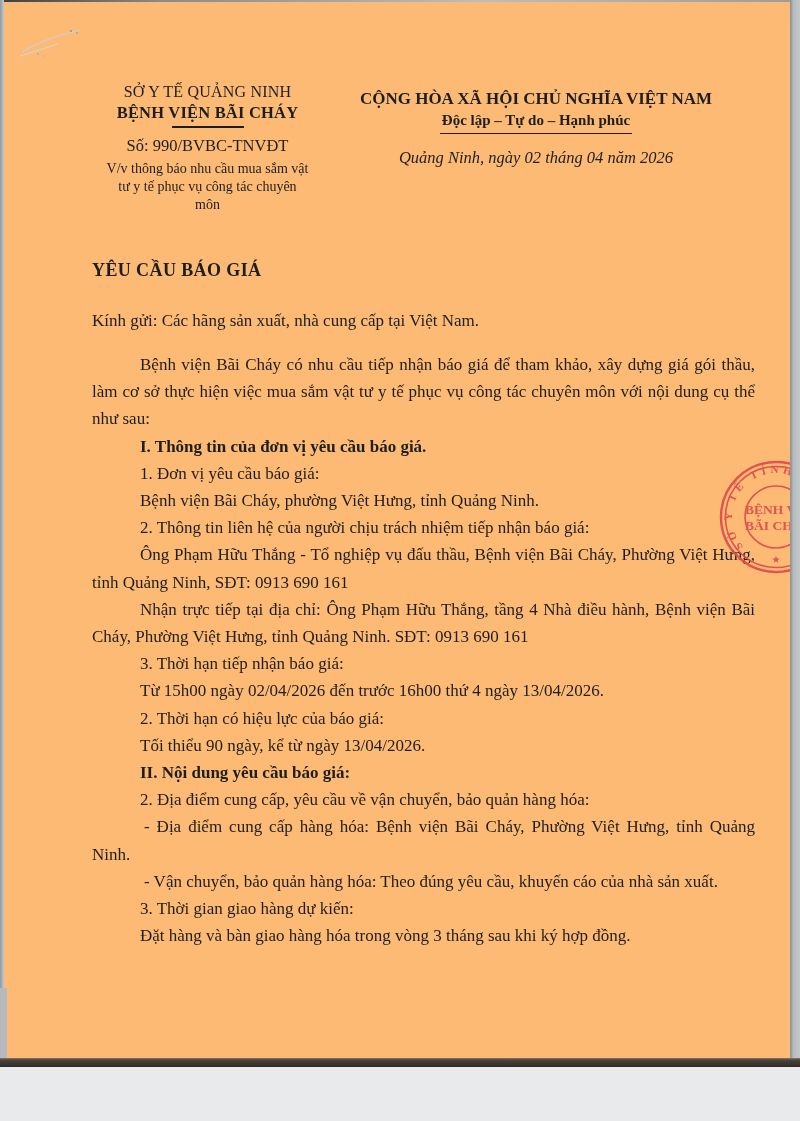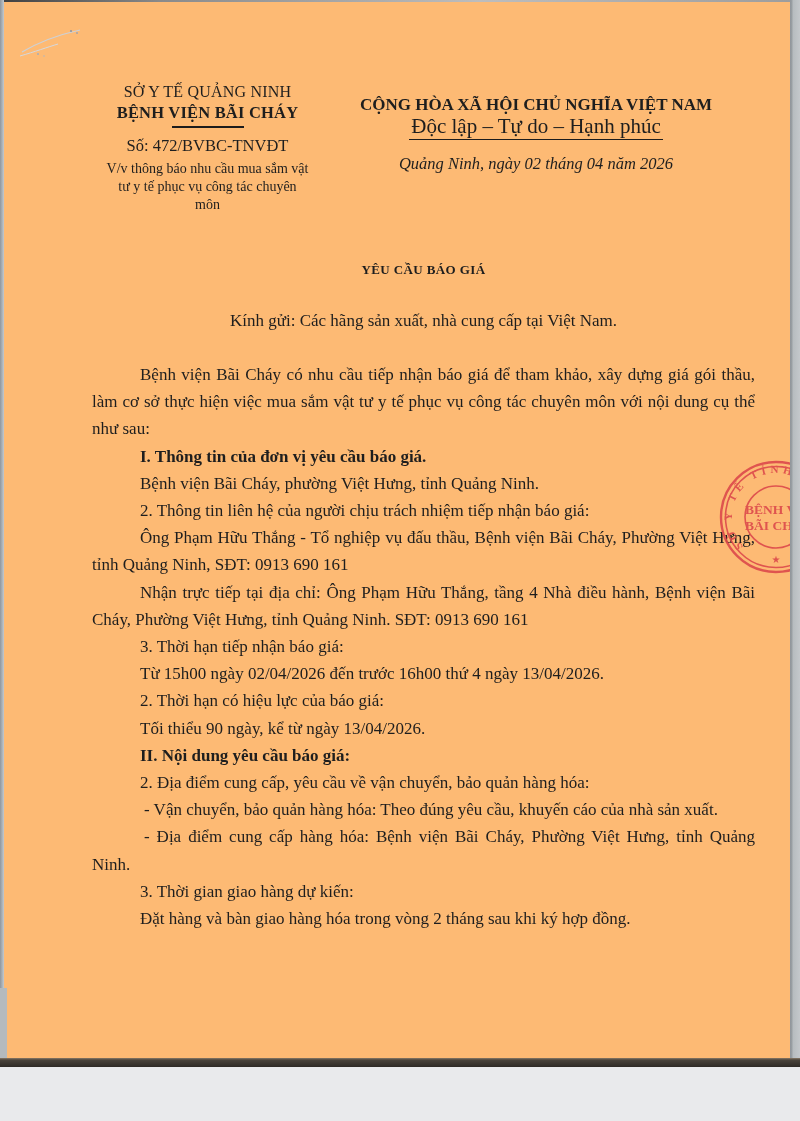--- a/index.html
+++ b/index.html
@@ -21,36 +21,36 @@
   .edge-bottom{position:absolute;bottom:0;left:0;width:100%;height:9px;z-index:7;
     background:linear-gradient(to bottom,#8a7a66 0,#4a443c 2px,#2e2a26 100%);}
   .corner-bl{position:absolute;left:0;bottom:9px;width:7px;height:70px;z-index:6;
     background:#b4babe;}
   .pencil{position:absolute;left:14px;top:20px;z-index:1;}
 
   .doc{position:relative;padding:80px 45px 0 92px;z-index:2;}
 
   .header{position:relative;margin-left:-92px;margin-right:-45px;height:138px;}
   .hL{position:absolute;left:85px;top:2px;width:245px;text-align:center;}
-  .hR{position:absolute;left:355px;top:14px;width:362px;text-align:center;}
+  .hR{position:absolute;left:355px;top:8px;width:362px;text-align:center;}
   .hL-parent{font-size:16px;line-height:20px;letter-spacing:.2px;}
   .hL-org{font-size:16.5px;line-height:21px;font-weight:bold;letter-spacing:.2px;}
   .hL-rule{width:72px;height:2px;background:#1c1c1c;margin:3px auto 7px;}
   .hL-num{font-size:16.5px;line-height:22px;margin-top:6px;}
   .hL-subject{font-size:14px;line-height:18px;width:202px;margin:3px auto 0;}
   .hR-motto1{font-size:17px;line-height:21px;font-weight:bold;}
-  .hR-motto2{display:inline-block;font-size:21px;line-height:22px;font-weight:normal;
+  .hR-motto2{display:inline-block;font-size:15px;line-height:22px;font-weight:bold;
     border-bottom:1.6px solid #1c1c1c;padding:0 2px 2px;}
   .hR-date{font-size:16.5px;line-height:22px;font-style:italic;margin-top:13px;}
 
-  .title{font-size:13px;font-weight:bold;text-align:center;letter-spacing:.4px;
+  .title{font-size:18px;font-weight:bold;text-align:left;letter-spacing:.4px;
     margin:40px 0 0;line-height:24px;}
-  .salutation{font-size:17px;text-align:center;margin-top:28px;line-height:22px;}
+  .salutation{font-size:17px;text-align:left;margin-top:28px;line-height:22px;}
 
-  .bodytext{margin-top:29px;}
+  .bodytext{margin-top:19px;}
   .bodytext p{margin:0;font-size:17px;line-height:27.2px;text-indent:48px;
     text-align:justify;}
   .bodytext p.bold{font-weight:bold;}
   .bodytext p.dash{text-indent:52px;}
 
   .stamp{position:absolute;left:718px;top:459px;z-index:3;opacity:.92;}
 </style>
 </head>
 <body>
 
@@ -65,50 +65,51 @@
     <circle cx="30" cy="36" r="0.8" fill="#b0b6c0"></circle>
   </svg>
 
   <div class="doc">
 
     <div class="header">
       <div class="hL">
         <div class="hL-parent">SỞ Y TẾ QUẢNG NINH</div>
         <div class="hL-org">BỆNH VIỆN BÃI CHÁY</div>
         <div class="hL-rule"></div>
-        <div class="hL-num">Số: 472/BVBC-TNVĐT</div>
+        <div class="hL-num">Số: 990/BVBC-TNVĐT</div>
         <div class="hL-subject">V/v thông báo nhu cầu mua sắm vật tư y tế phục vụ công tác chuyên môn</div>
       </div>
       <div class="hR">
         <div class="hR-motto1">CỘNG HÒA XÃ HỘI CHỦ NGHĨA VIỆT NAM</div>
         <div><span class="hR-motto2">Độc lập – Tự do – Hạnh phúc</span></div>
         <div class="hR-date">Quảng Ninh, ngày 02 tháng 04 năm 2026</div>
       </div>
     </div>
 
     <div class="title">YÊU CẦU BÁO GIÁ</div>
     <div class="salutation">Kính gửi: Các hãng sản xuất, nhà cung cấp tại Việt Nam.</div>
 
     <div class="bodytext">
       <p>Bệnh viện Bãi Cháy có nhu cầu tiếp nhận báo giá để tham khảo, xây dựng giá gói thầu, làm cơ sở thực hiện việc mua sắm vật tư y tế phục vụ công tác chuyên môn với nội dung cụ thể như sau:</p>
       <p class="bold">I. Thông tin của đơn vị yêu cầu báo giá.</p>
+      <p>1. Đơn vị yêu cầu báo giá:</p>
       <p>Bệnh viện Bãi Cháy, phường Việt Hưng, tỉnh Quảng Ninh.</p>
       <p>2. Thông tin liên hệ của người chịu trách nhiệm tiếp nhận báo giá:</p>
       <p>Ông Phạm Hữu Thắng - Tổ nghiệp vụ đấu thầu, Bệnh viện Bãi Cháy, Phường Việt Hưng, tỉnh Quảng Ninh, SĐT: 0913 690 161</p>
       <p>Nhận trực tiếp tại địa chỉ: Ông Phạm Hữu Thắng, tầng 4 Nhà điều hành, Bệnh viện Bãi Cháy, Phường Việt Hưng, tỉnh Quảng Ninh. SĐT: 0913 690 161</p>
       <p>3. Thời hạn tiếp nhận báo giá:</p>
       <p>Từ 15h00 ngày 02/04/2026 đến trước 16h00 thứ 4 ngày 13/04/2026.</p>
       <p>2. Thời hạn có hiệu lực của báo giá:</p>
       <p>Tối thiểu 90 ngày, kể từ ngày 13/04/2026.</p>
       <p class="bold">II. Nội dung yêu cầu báo giá:</p>
       <p>2. Địa điểm cung cấp, yêu cầu về vận chuyển, bảo quản hàng hóa:</p>
+      <p class="dash">- Địa điểm cung cấp hàng hóa: Bệnh viện Bãi Cháy, Phường Việt Hưng, tỉnh Quảng Ninh.</p>
       <p class="dash">- Vận chuyển, bảo quản hàng hóa: Theo đúng yêu cầu, khuyến cáo của nhà sản xuất.</p>
-      <p class="dash">- Địa điểm cung cấp hàng hóa: Bệnh viện Bãi Cháy, Phường Việt Hưng, tỉnh Quảng Ninh.</p>
       <p>3. Thời gian giao hàng dự kiến:</p>
-      <p>Đặt hàng và bàn giao hàng hóa trong vòng 2 tháng sau khi ký hợp đồng.</p>
+      <p>Đặt hàng và bàn giao hàng hóa trong vòng 3 tháng sau khi ký hợp đồng.</p>
     </div>
   </div>
 
   <svg class="stamp" width="116" height="116" viewBox="0 0 116 116">
     <g fill="none" stroke="#dd4c4c">
       <circle cx="58" cy="58" r="55" stroke-width="2.4"></circle>
       <circle cx="58" cy="58" r="50.5" stroke-width="1.6"></circle>
       <circle cx="58" cy="58" r="31" stroke-width="1.6"></circle>
     </g>
     <path id="stampArc" d="M 26.9,89.1 A 44 44 0 1 1 89.1,89.1" fill="none"></path>

